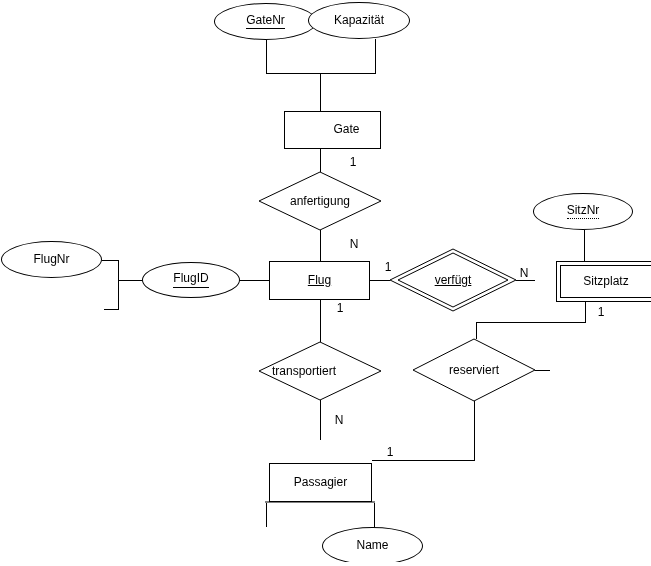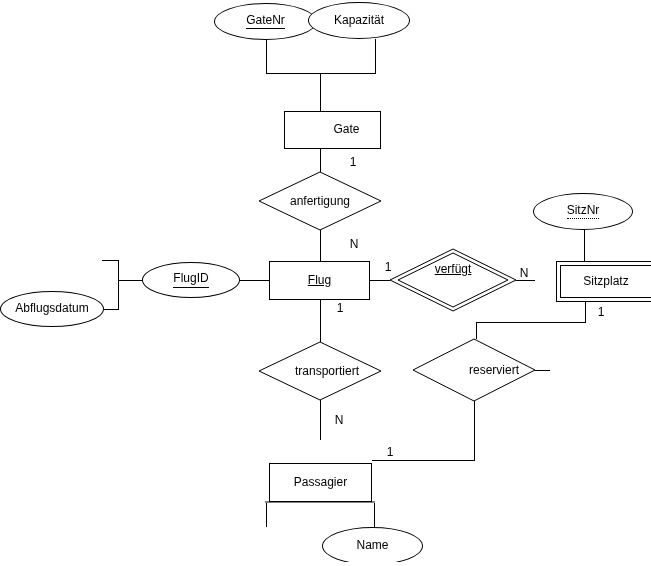--- a/index.html
+++ b/index.html
@@ -96,22 +96,22 @@
       <polygon points="474,339 535,370 474,401 413,370"></polygon>
     </g>
   </svg>
 
   <div class="shape ellipse" style="left:214px; top:3px;  width:103px; height:37px;">
     <span class="u-solid">GateNr</span>
   </div>
   <div class="shape ellipse" style="left:308px; top:2px;  width:102px; height:37px;">
     <span>Kapazität</span>
   </div>
-  <div class="shape ellipse" style="left:0px;   top:291px; width:104px; height:36px;">
-    <span>Abflugsdatum</span>
+  <div class="shape ellipse" style="left:1px;   top:241px; width:101px; height:37px;">
+    <span>FlugNr</span>
   </div>
   <div class="shape ellipse" style="left:142px; top:262px; width:98px;  height:36px;">
     <span class="u-solid">FlugID</span>
   </div>
   <div class="shape ellipse" style="left:533px; top:193px; width:100px; height:37px;">
     <span class="u-dotted">SitzNr</span>
   </div>
   <div class="shape ellipse" style="left:322px; top:527px; width:101px; height:38px;">
     <span>Name</span>
   </div>
@@ -123,23 +123,23 @@
     <span>Flug</span>
   </div>
   <div class="shape rect double" style="left:556px; top:261px; width:100px; height:41px;align-items:center;">
     <span>Sitzplatz</span>
   </div>
   <div class="shape rect" style="left:269px; top:440px; width:103px; height:39px;margin-top:23px;">
     <span>Passagier</span>
   </div>
 
   <div class="dlabel" style="left:320px; top:201px;">anfertigung</div>
-  <div class="dlabel" style="left:453px; top:269px;text-decoration:underline;">verfügt</div>
-  <div class="dlabel" style="left:327px; top:371px;text-align:center;">transportiert</div>
-  <div class="dlabel" style="left:474px; top:370px;margin-left:20px;">reserviert</div>
+  <div class="dlabel" style="left:453px; top:280px;text-decoration:underline;">verfügt</div>
+  <div class="dlabel" style="left:304px; top:371px;text-align:center;">transportiert</div>
+  <div class="dlabel" style="left:474px; top:370px;">reserviert</div>
 
   <div class="card" style="left:353px; top:162px;">1</div>
   <div class="card" style="left:354px; top:244px;">N</div>
   <div class="card" style="left:388px; top:267px;">1</div>
   <div class="card" style="left:524px; top:273px;">N</div>
   <div class="card" style="left:601px; top:312px;">1</div>
   <div class="card" style="left:340px; top:308px;">1</div>
   <div class="card" style="left:339px; top:420px;">N</div>
   <div class="card" style="left:390px; top:452px;">1</div>
 

